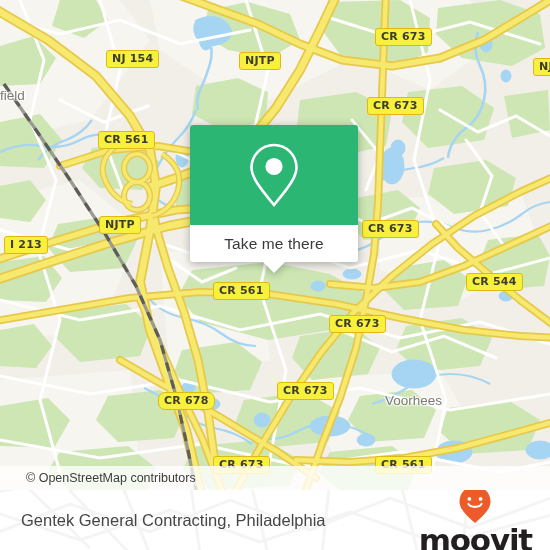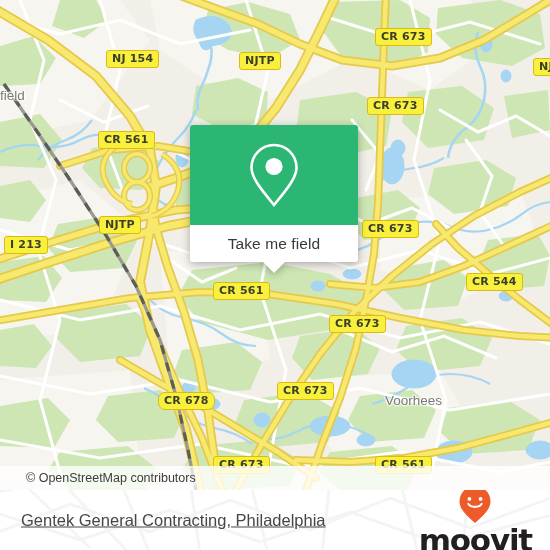--- a/index.html
+++ b/index.html
@@ -139,21 +139,20 @@
   .footer-bg { position:absolute; left:0; top:0; opacity:0.10; }
   .footer-title {
     position: absolute;
     left: 21px;
     top: 50%;
     transform: translateY(-50%);
     color: #464649;
     font-size: 16.5px;
     font-family: "Liberation Sans", sans-serif;
     white-space: nowrap;
-    text-decoration: underline;
   }
   .footer-logo {
     position: absolute;
     right: 18px;
     top: 50%;
     transform: translateY(-50%);
     display: flex;
     align-items: center;
     flex-direction: column;
   }
@@ -380,21 +379,21 @@
     <div class="shield" style="left:375px; top:456px;">CR 561</div>
 
     <div class="callout">
       <div class="callout-top">
         <svg width="58" height="70" viewBox="0 0 58 70">
           <path d="M29,5 C16.6,5 6.5,15.1 6.5,27.5 C6.5,37 14,47 29,65 C44,47 51.5,37 51.5,27.5 C51.5,15.1 41.4,5 29,5 Z" fill="none" stroke="#ffffff" stroke-width="2.6"></path>
           <circle cx="29" cy="26.5" r="8.6" fill="#ffffff"></circle>
         </svg>
       </div>
       <div class="callout-bottom">
-        <span class="callout-label">Take me field</span>
+        <span class="callout-label">Take me there</span>
         <div class="callout-tail"></div>
       </div>
     </div>
 
     <div class="attribution">
       <span>© OpenStreetMap contributors</span>
     </div>
   </div>
 
   <div class="footer">

